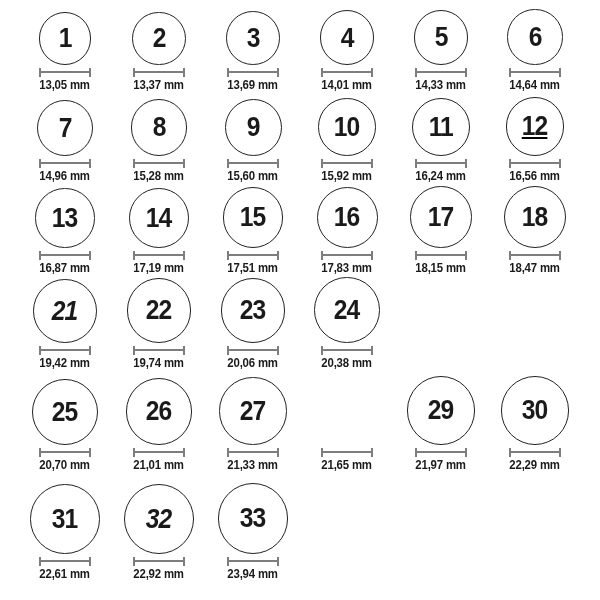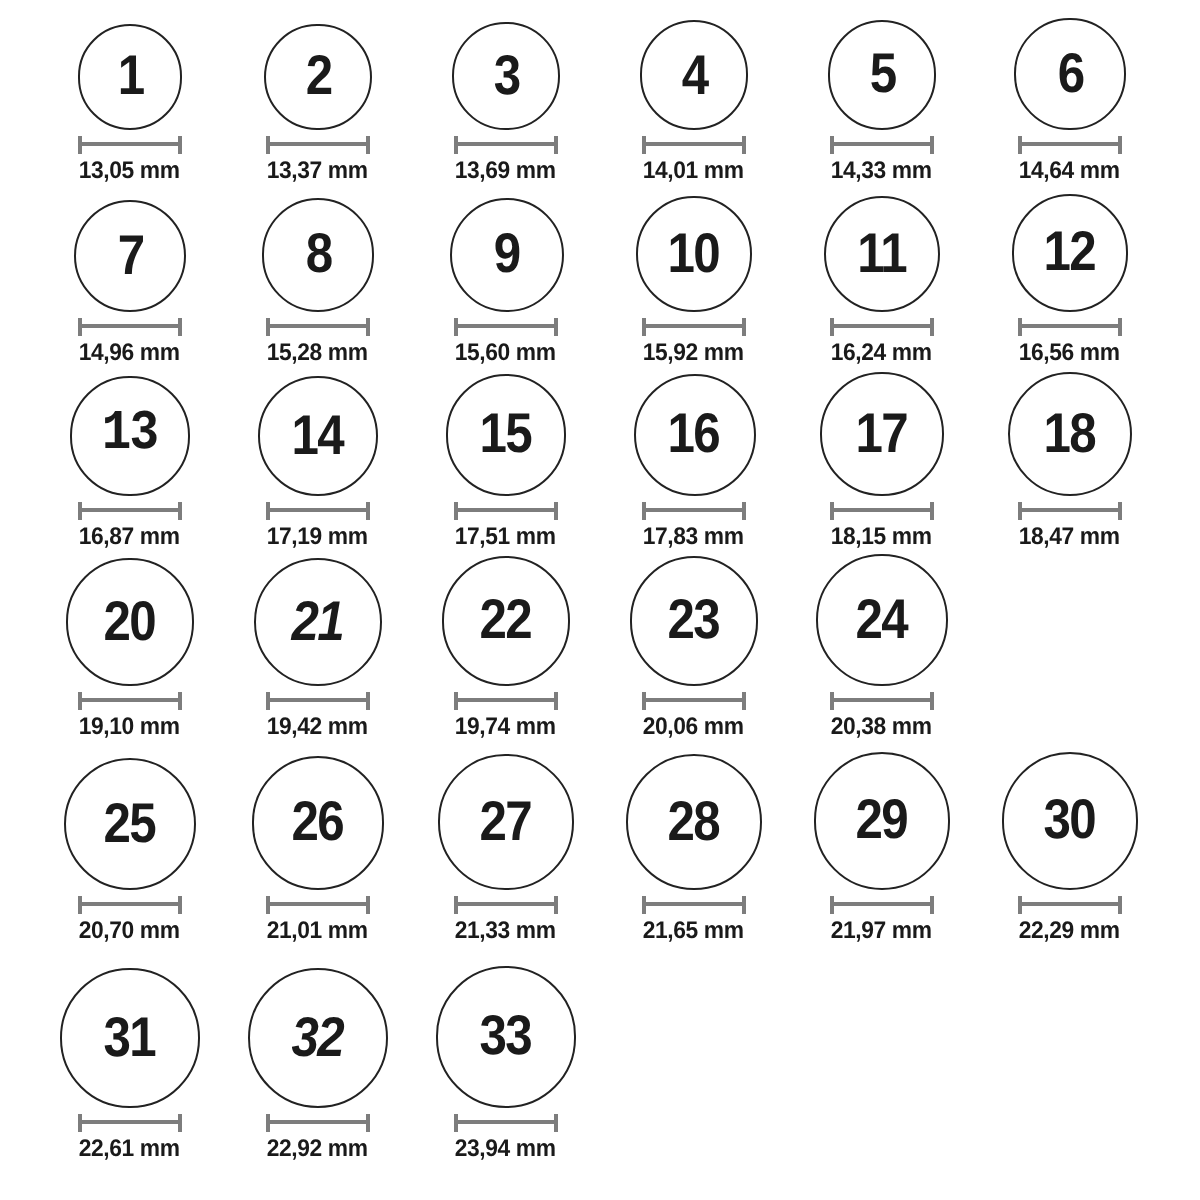--- a/index.html
+++ b/index.html
@@ -161,30 +161,30 @@
     <div class="mm">15,92 mm</div>
   </div>
       <div class="cell">
     <div class="circle" style="width: 58.1px; height: 58.1px;">
       <span class="num">11</span>
     </div>
     <div class="dimline"></div>
     <div class="mm">16,24 mm</div>
   </div>
       <div class="cell">
-    <div class="circle" style="width: 58.7px; height: 58.7px;">
+    <div class="circle" style="width: 58.7px; height: 58.7px; text-decoration: underline;">
       <span class="num">12</span>
     </div>
     <div class="dimline"></div>
     <div class="mm">16,56 mm</div>
   </div>
     </div>
     <div class="row">
       <div class="cell">
-    <div class="circle" style="width: 59.3px; height: 59.3px; font-family: Liberation Mono, monospace;">
+    <div class="circle" style="width: 59.3px; height: 59.3px;">
       <span class="num">13</span>
     </div>
     <div class="dimline"></div>
     <div class="mm">16,87 mm</div>
   </div>
       <div class="cell">
     <div class="circle" style="width: 59.8px; height: 59.8px;">
       <span class="num">14</span>
     </div>
     <div class="dimline"></div>
@@ -214,27 +214,20 @@
       <div class="cell">
     <div class="circle" style="width: 62.1px; height: 62.1px; align-items: center;">
       <span class="num">18</span>
     </div>
     <div class="dimline"></div>
     <div class="mm">18,47 mm</div>
   </div>
     </div>
     <div class="row">
       <div class="cell">
-    <div class="circle" style="width: 63.2px; height: 63.2px;">
-      <span class="num">20</span>
-    </div>
-    <div class="dimline"></div>
-    <div class="mm">19,10 mm</div>
-  </div>
-      <div class="cell">
     <div class="circle" style="width: 63.8px; height: 63.8px; font-style: italic;">
       <span class="num">21</span>
     </div>
     <div class="dimline"></div>
     <div class="mm">19,42 mm</div>
   </div>
       <div class="cell">
     <div class="circle" style="width: 64.4px; height: 64.4px; align-items: center;">
       <span class="num">22</span>
     </div>
@@ -272,23 +265,20 @@
     <div class="mm">21,01 mm</div>
   </div>
       <div class="cell">
     <div class="circle" style="width: 67.2px; height: 67.2px;">
       <span class="num">27</span>
     </div>
     <div class="dimline"></div>
     <div class="mm">21,33 mm</div>
   </div>
       <div class="cell">
-    <div class="circle" style="width: 67.8px; height: 67.8px;">
-      <span class="num">28</span>
-    </div>
     <div class="dimline"></div>
     <div class="mm">21,65 mm</div>
   </div>
       <div class="cell">
     <div class="circle" style="width: 68.3px; height: 68.3px;">
       <span class="num">29</span>
     </div>
     <div class="dimline"></div>
     <div class="mm">21,97 mm</div>
   </div>

